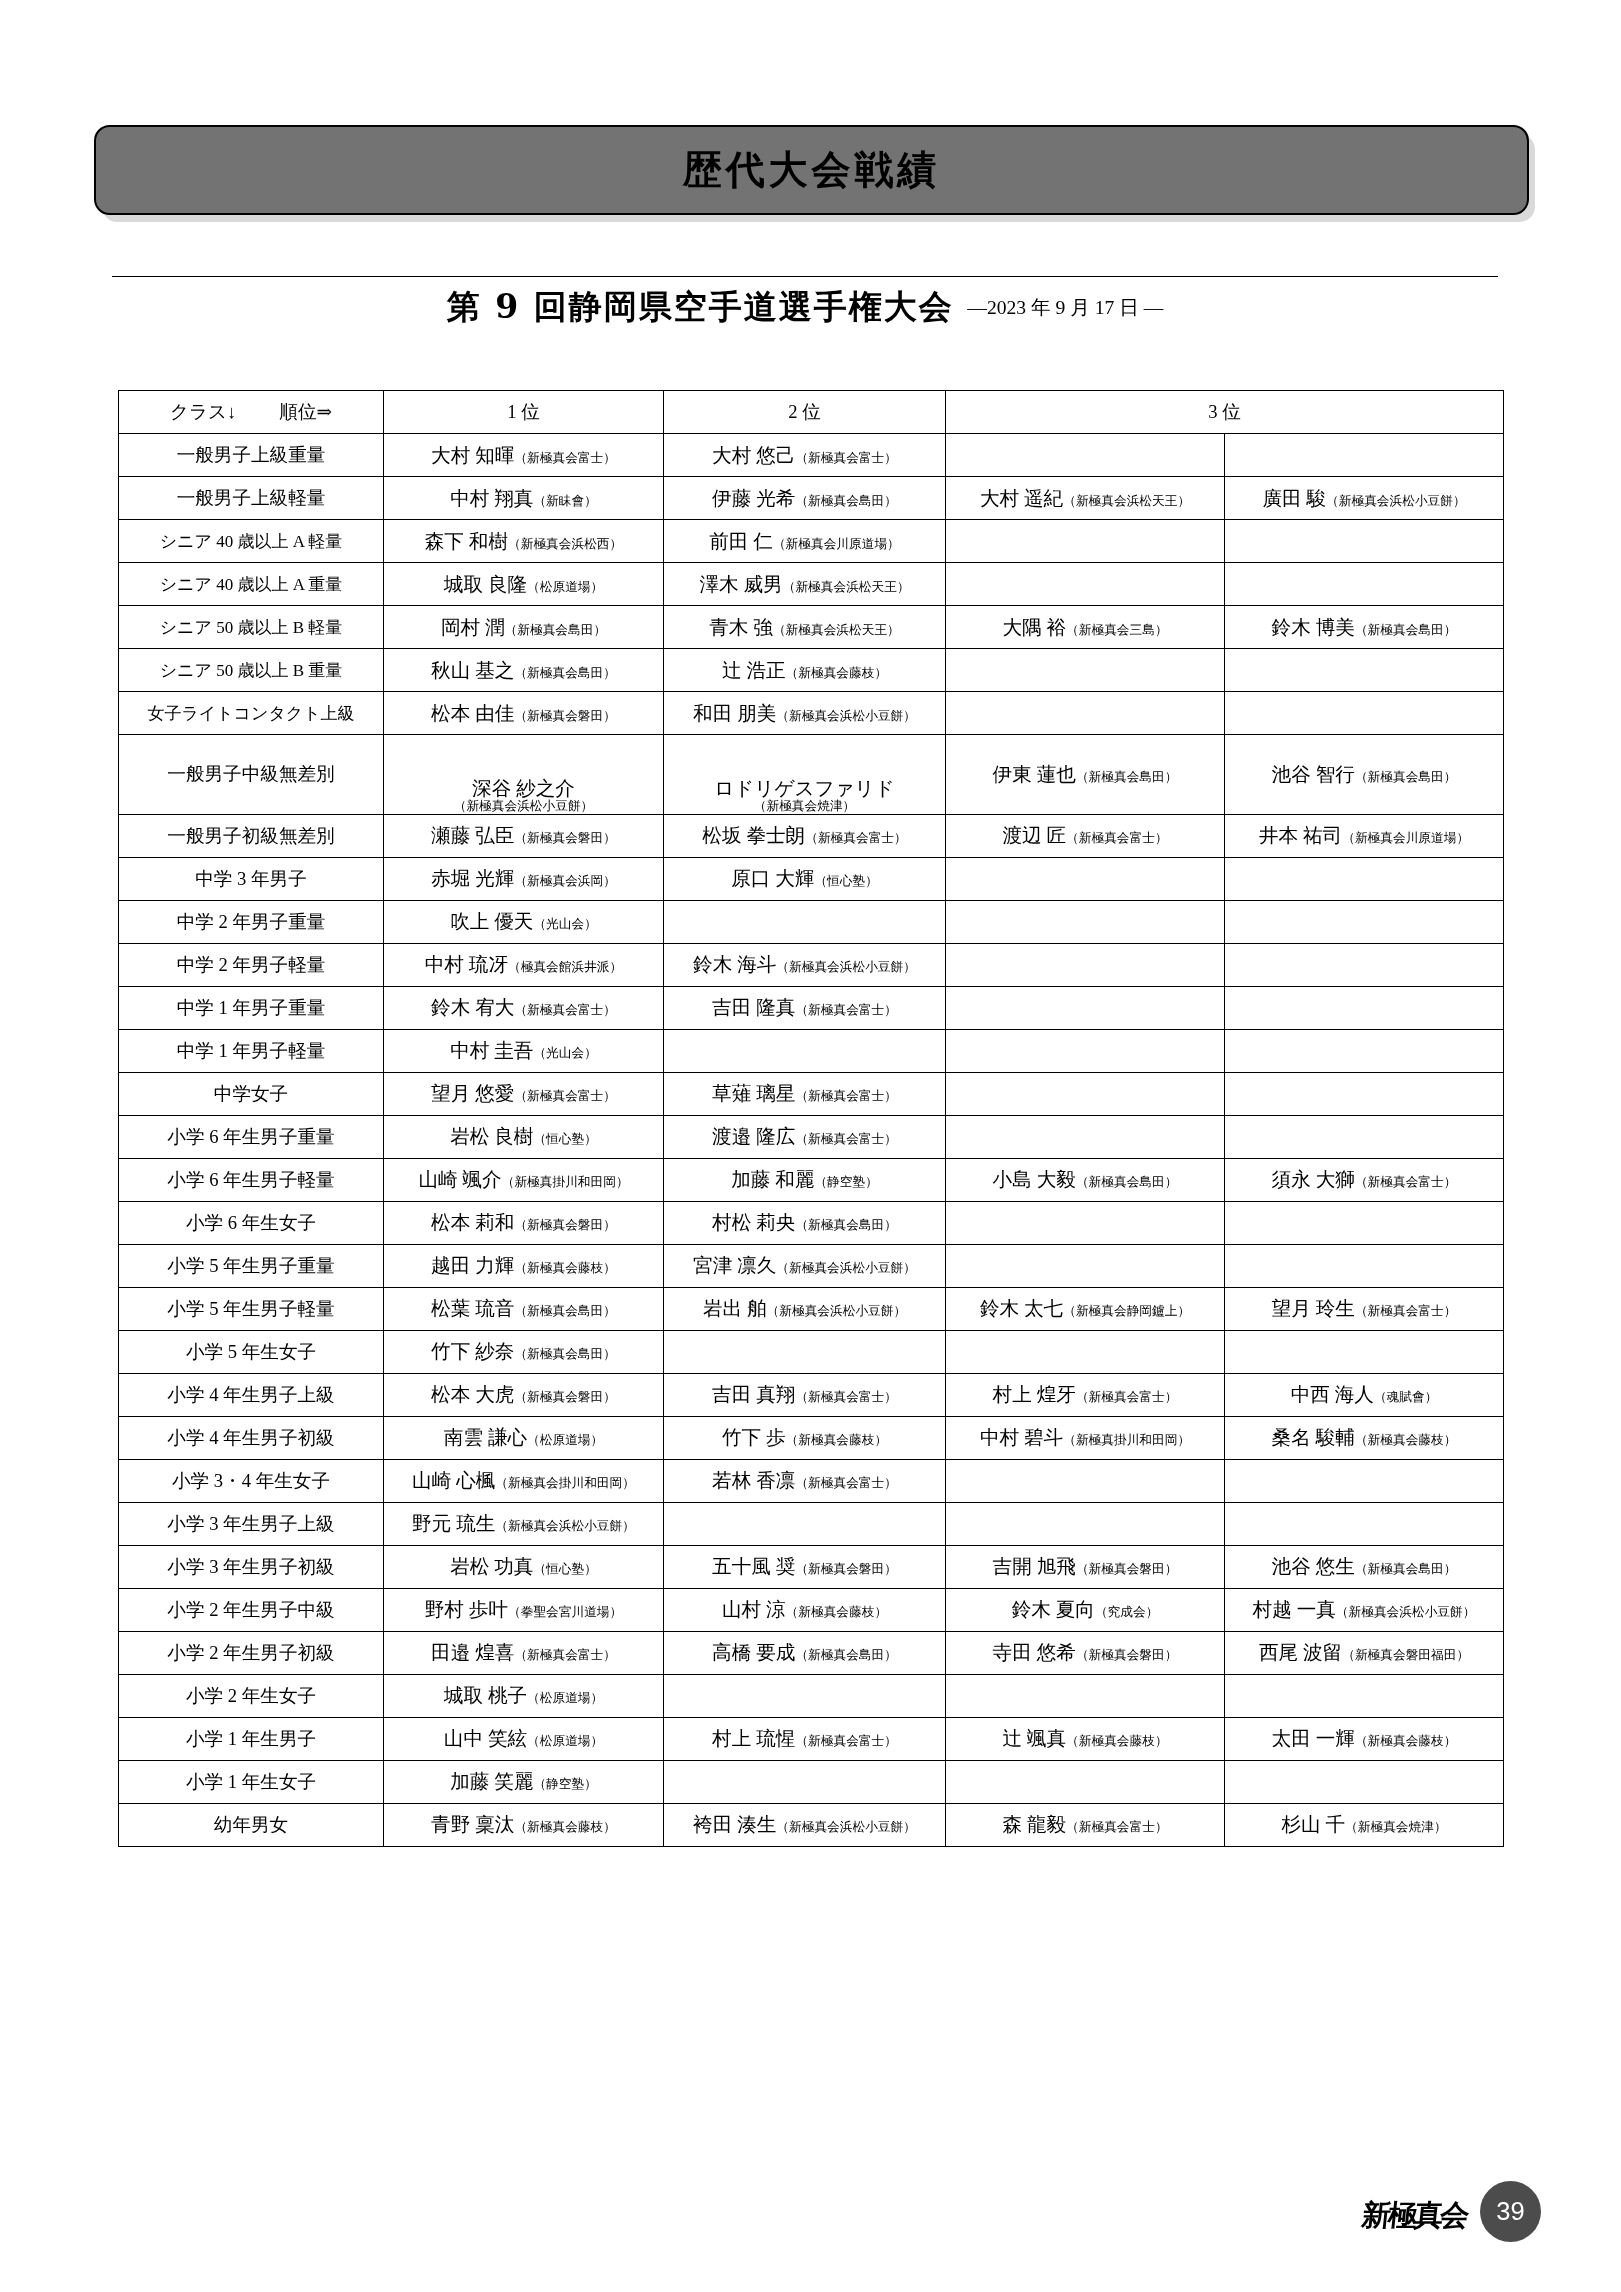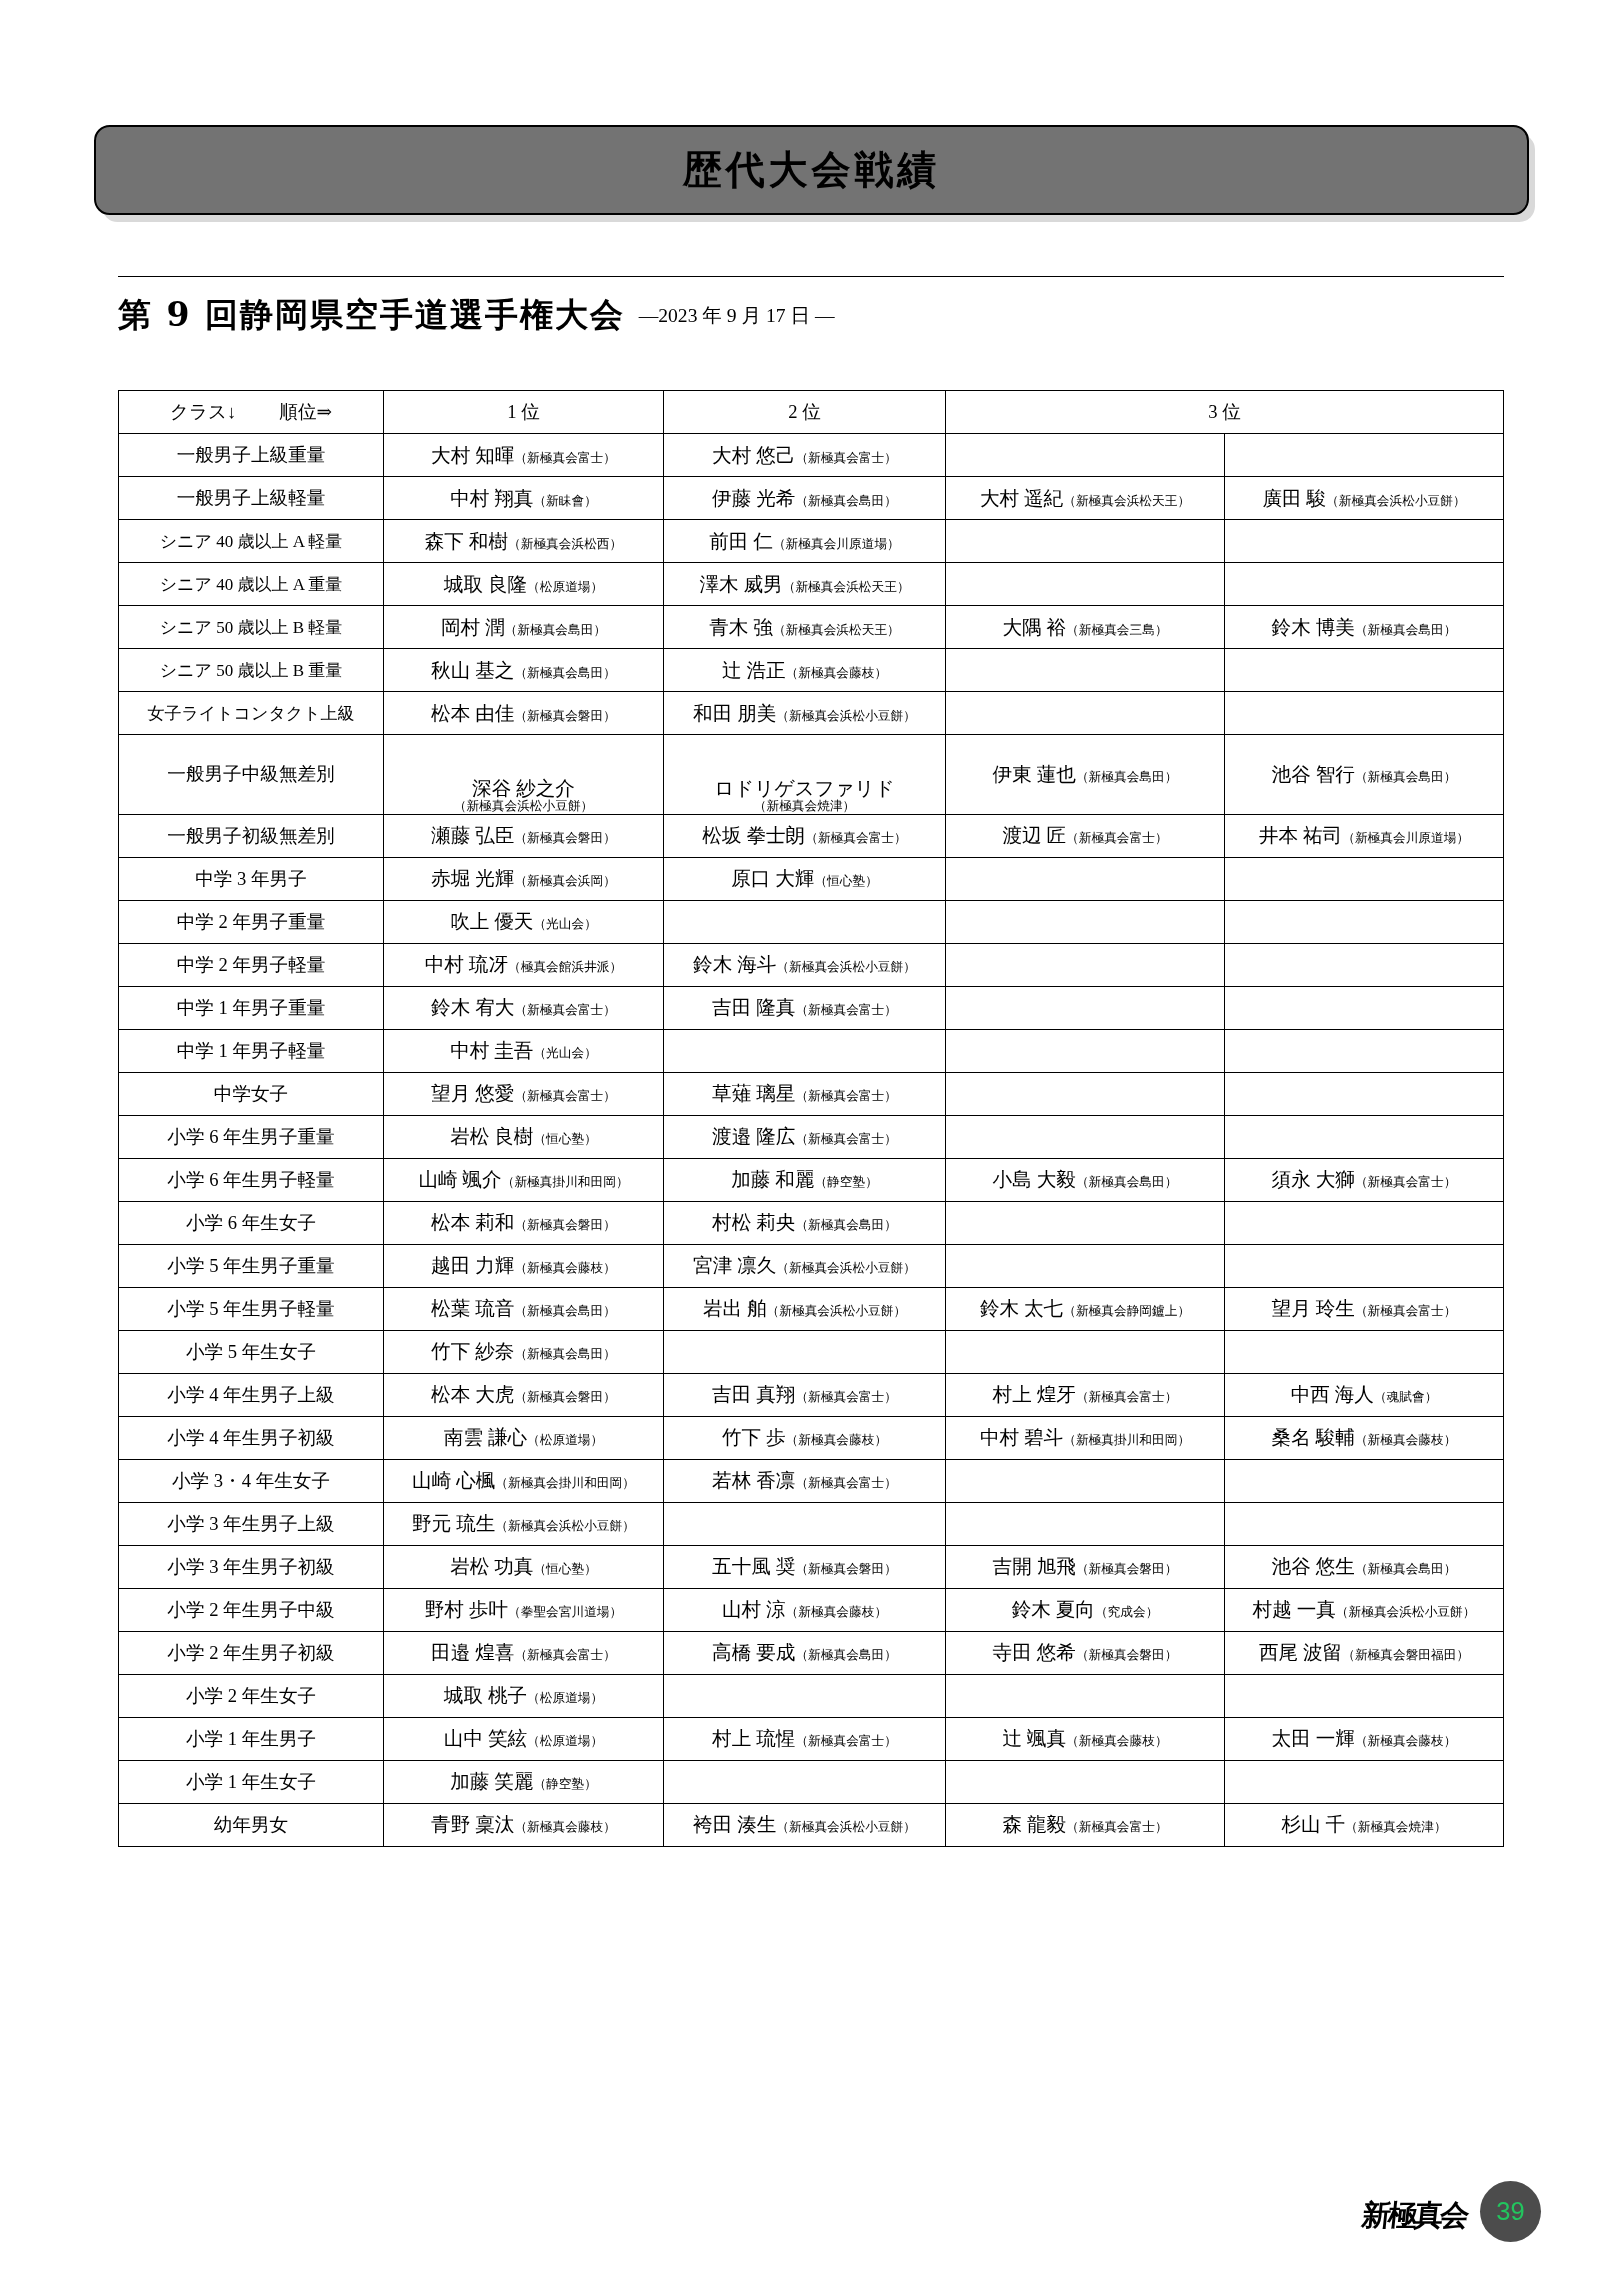--- a/index.html
+++ b/index.html
@@ -55,26 +55,26 @@
   .banner-title {
     font-family: "DejaVu Sans", "Liberation Sans", sans-serif;
     font-weight: bold;
     font-size: 39px;
     letter-spacing: 3.9px;
   }
 
   
   .subtitle-wrap {
     position: absolute;
-    left: 118px;
+    left: 112px;
     top: 276px;
     width: 1386px;
     border-top: 1px solid #000;
-    padding-top: 16px;
-    text-align: left;
+    padding-top: 8px;
+    text-align: center;
   }
   .subtitle-main {
     font-family: "DejaVu Serif", "Liberation Serif", serif;
     font-size: 33px;
     font-weight: bold;
     letter-spacing: 2px;
   }
   .subtitle-date {
     font-size: 19.6px;
     margin-left: 13.7px;
@@ -150,21 +150,21 @@
     transform: skewX(-6deg);
   }
   .pagecircle {
     position: absolute;
     right: 80px;
     bottom: 0px;
     width: 61px;
     height: 61px;
     border-radius: 50%;
     background: #4c4c4c;
-    color: #22c55e;
+    color: #ffffff;
     display: flex;
     align-items: center;
     justify-content: center;
     font-family: "Liberation Sans", sans-serif;
     font-size: 25.5px;
   }
 </style>
 </head>
 <body>
 

